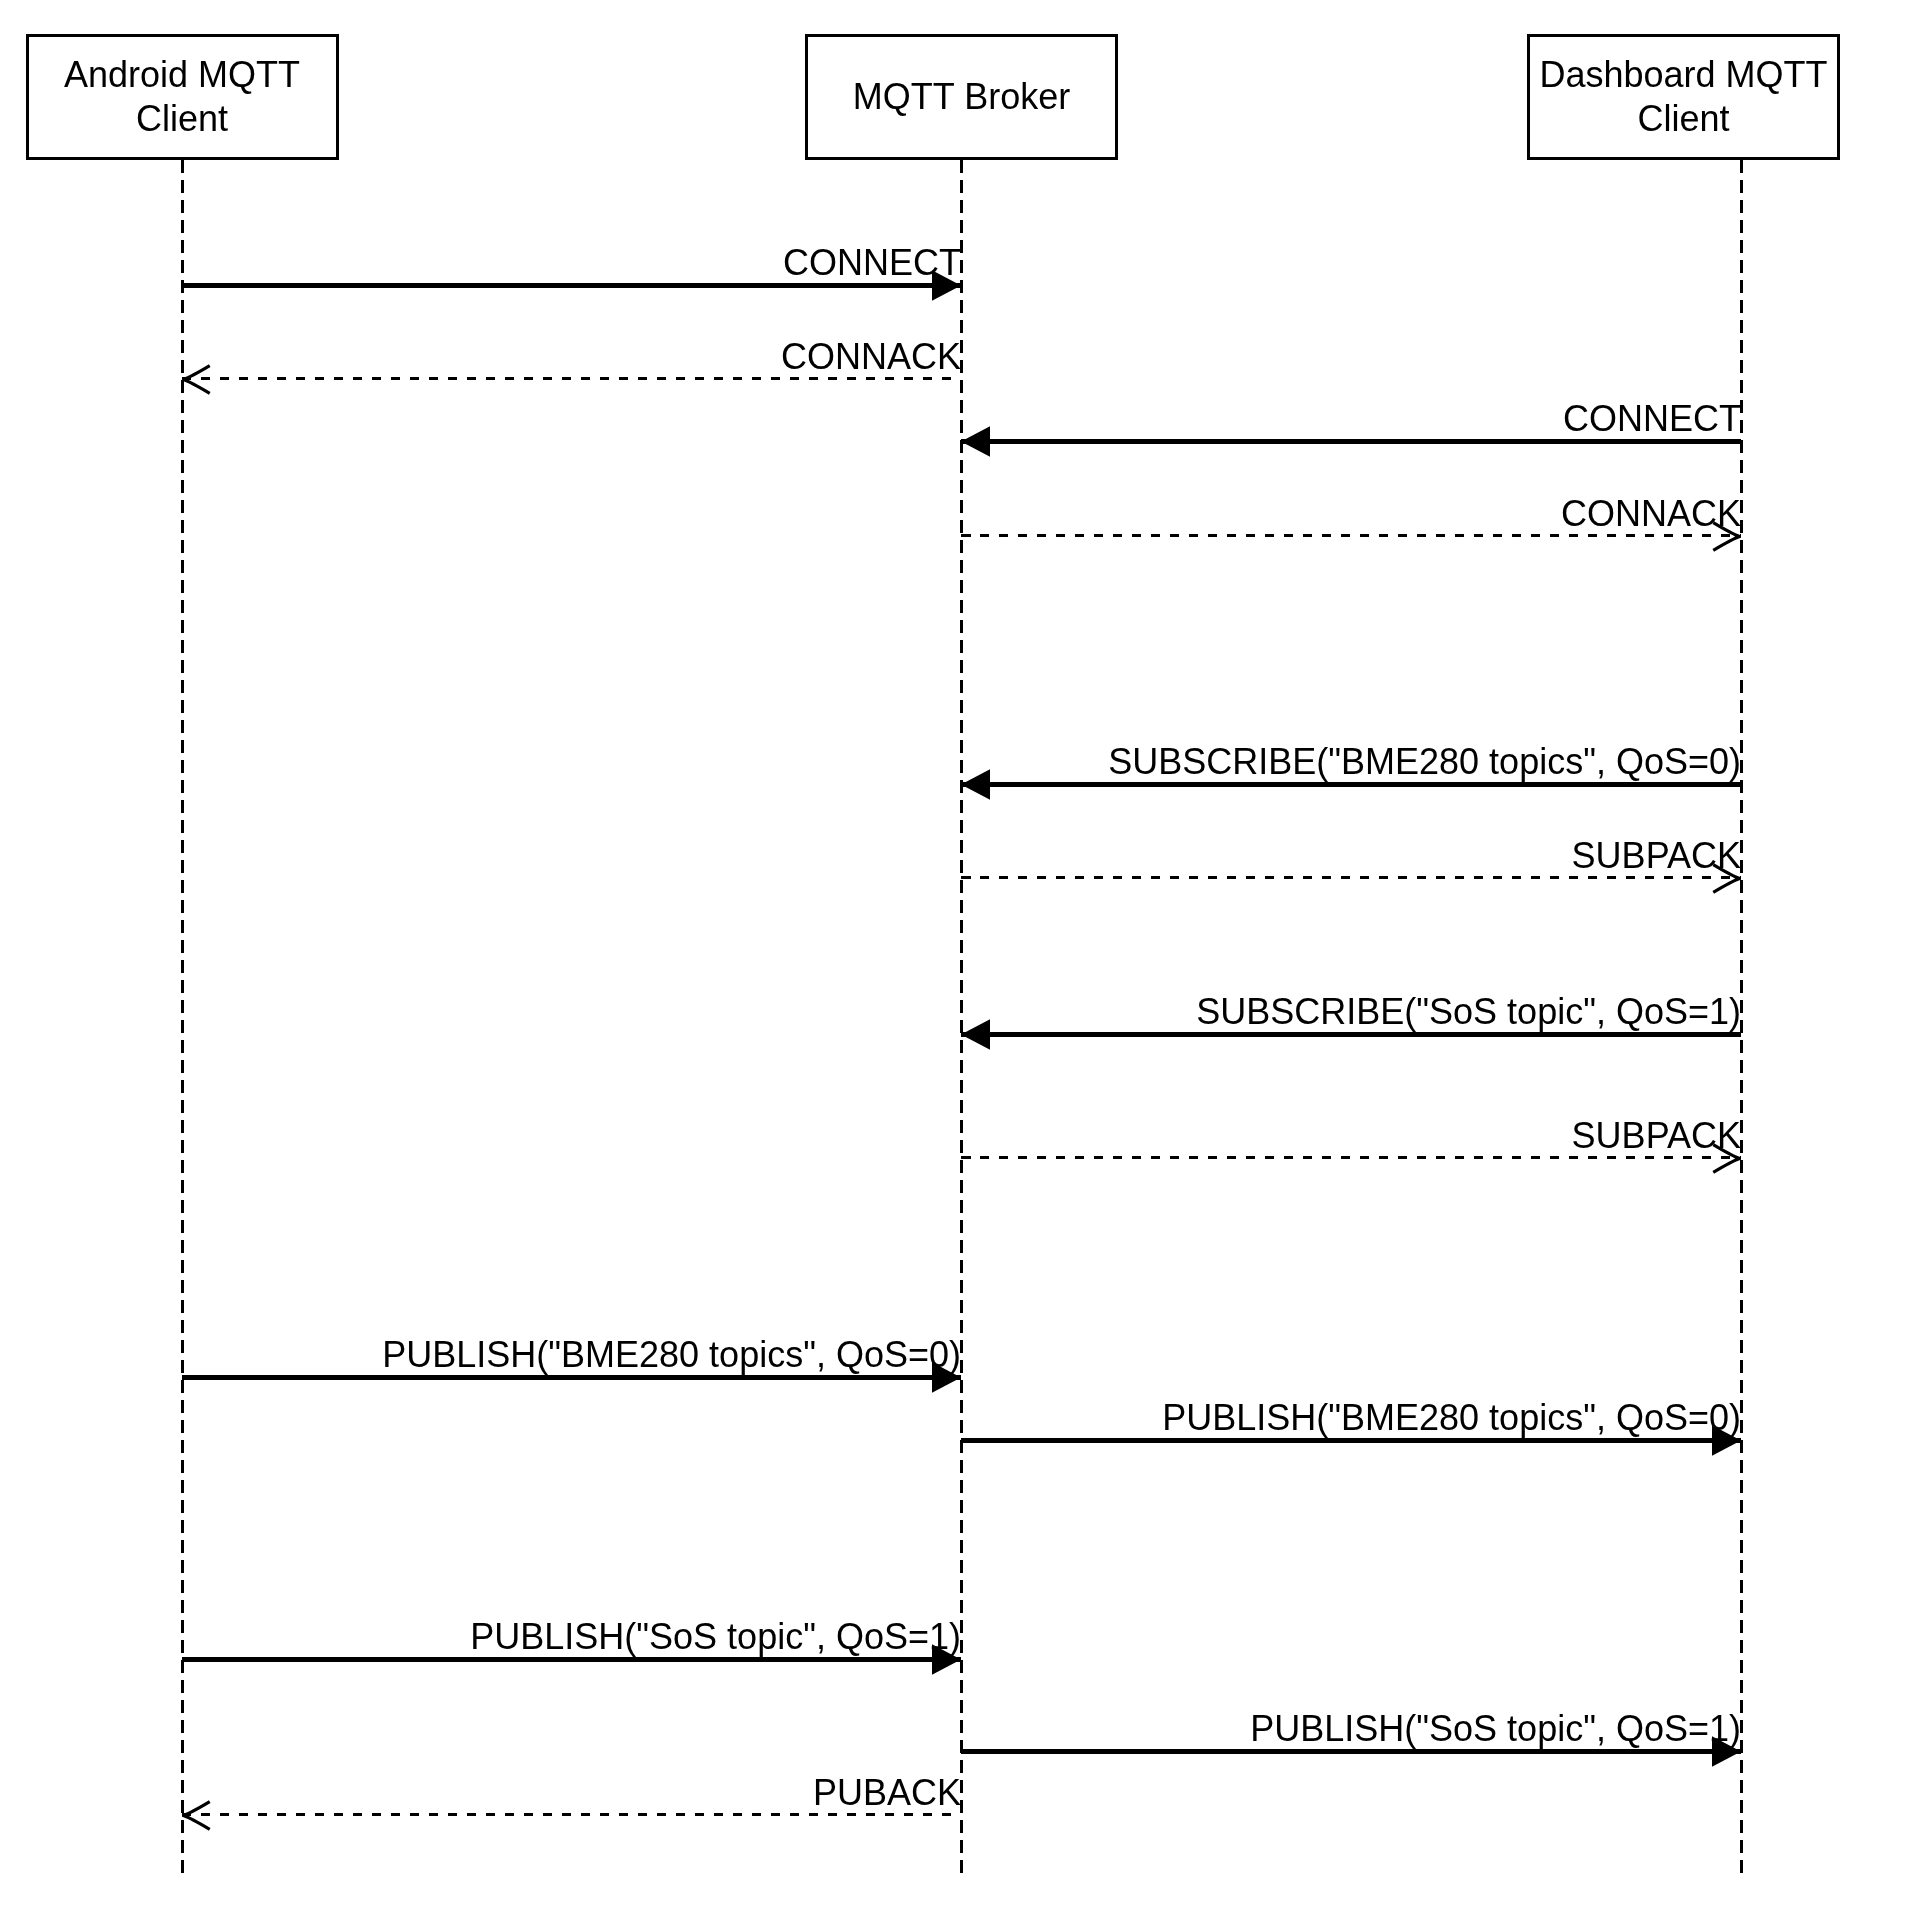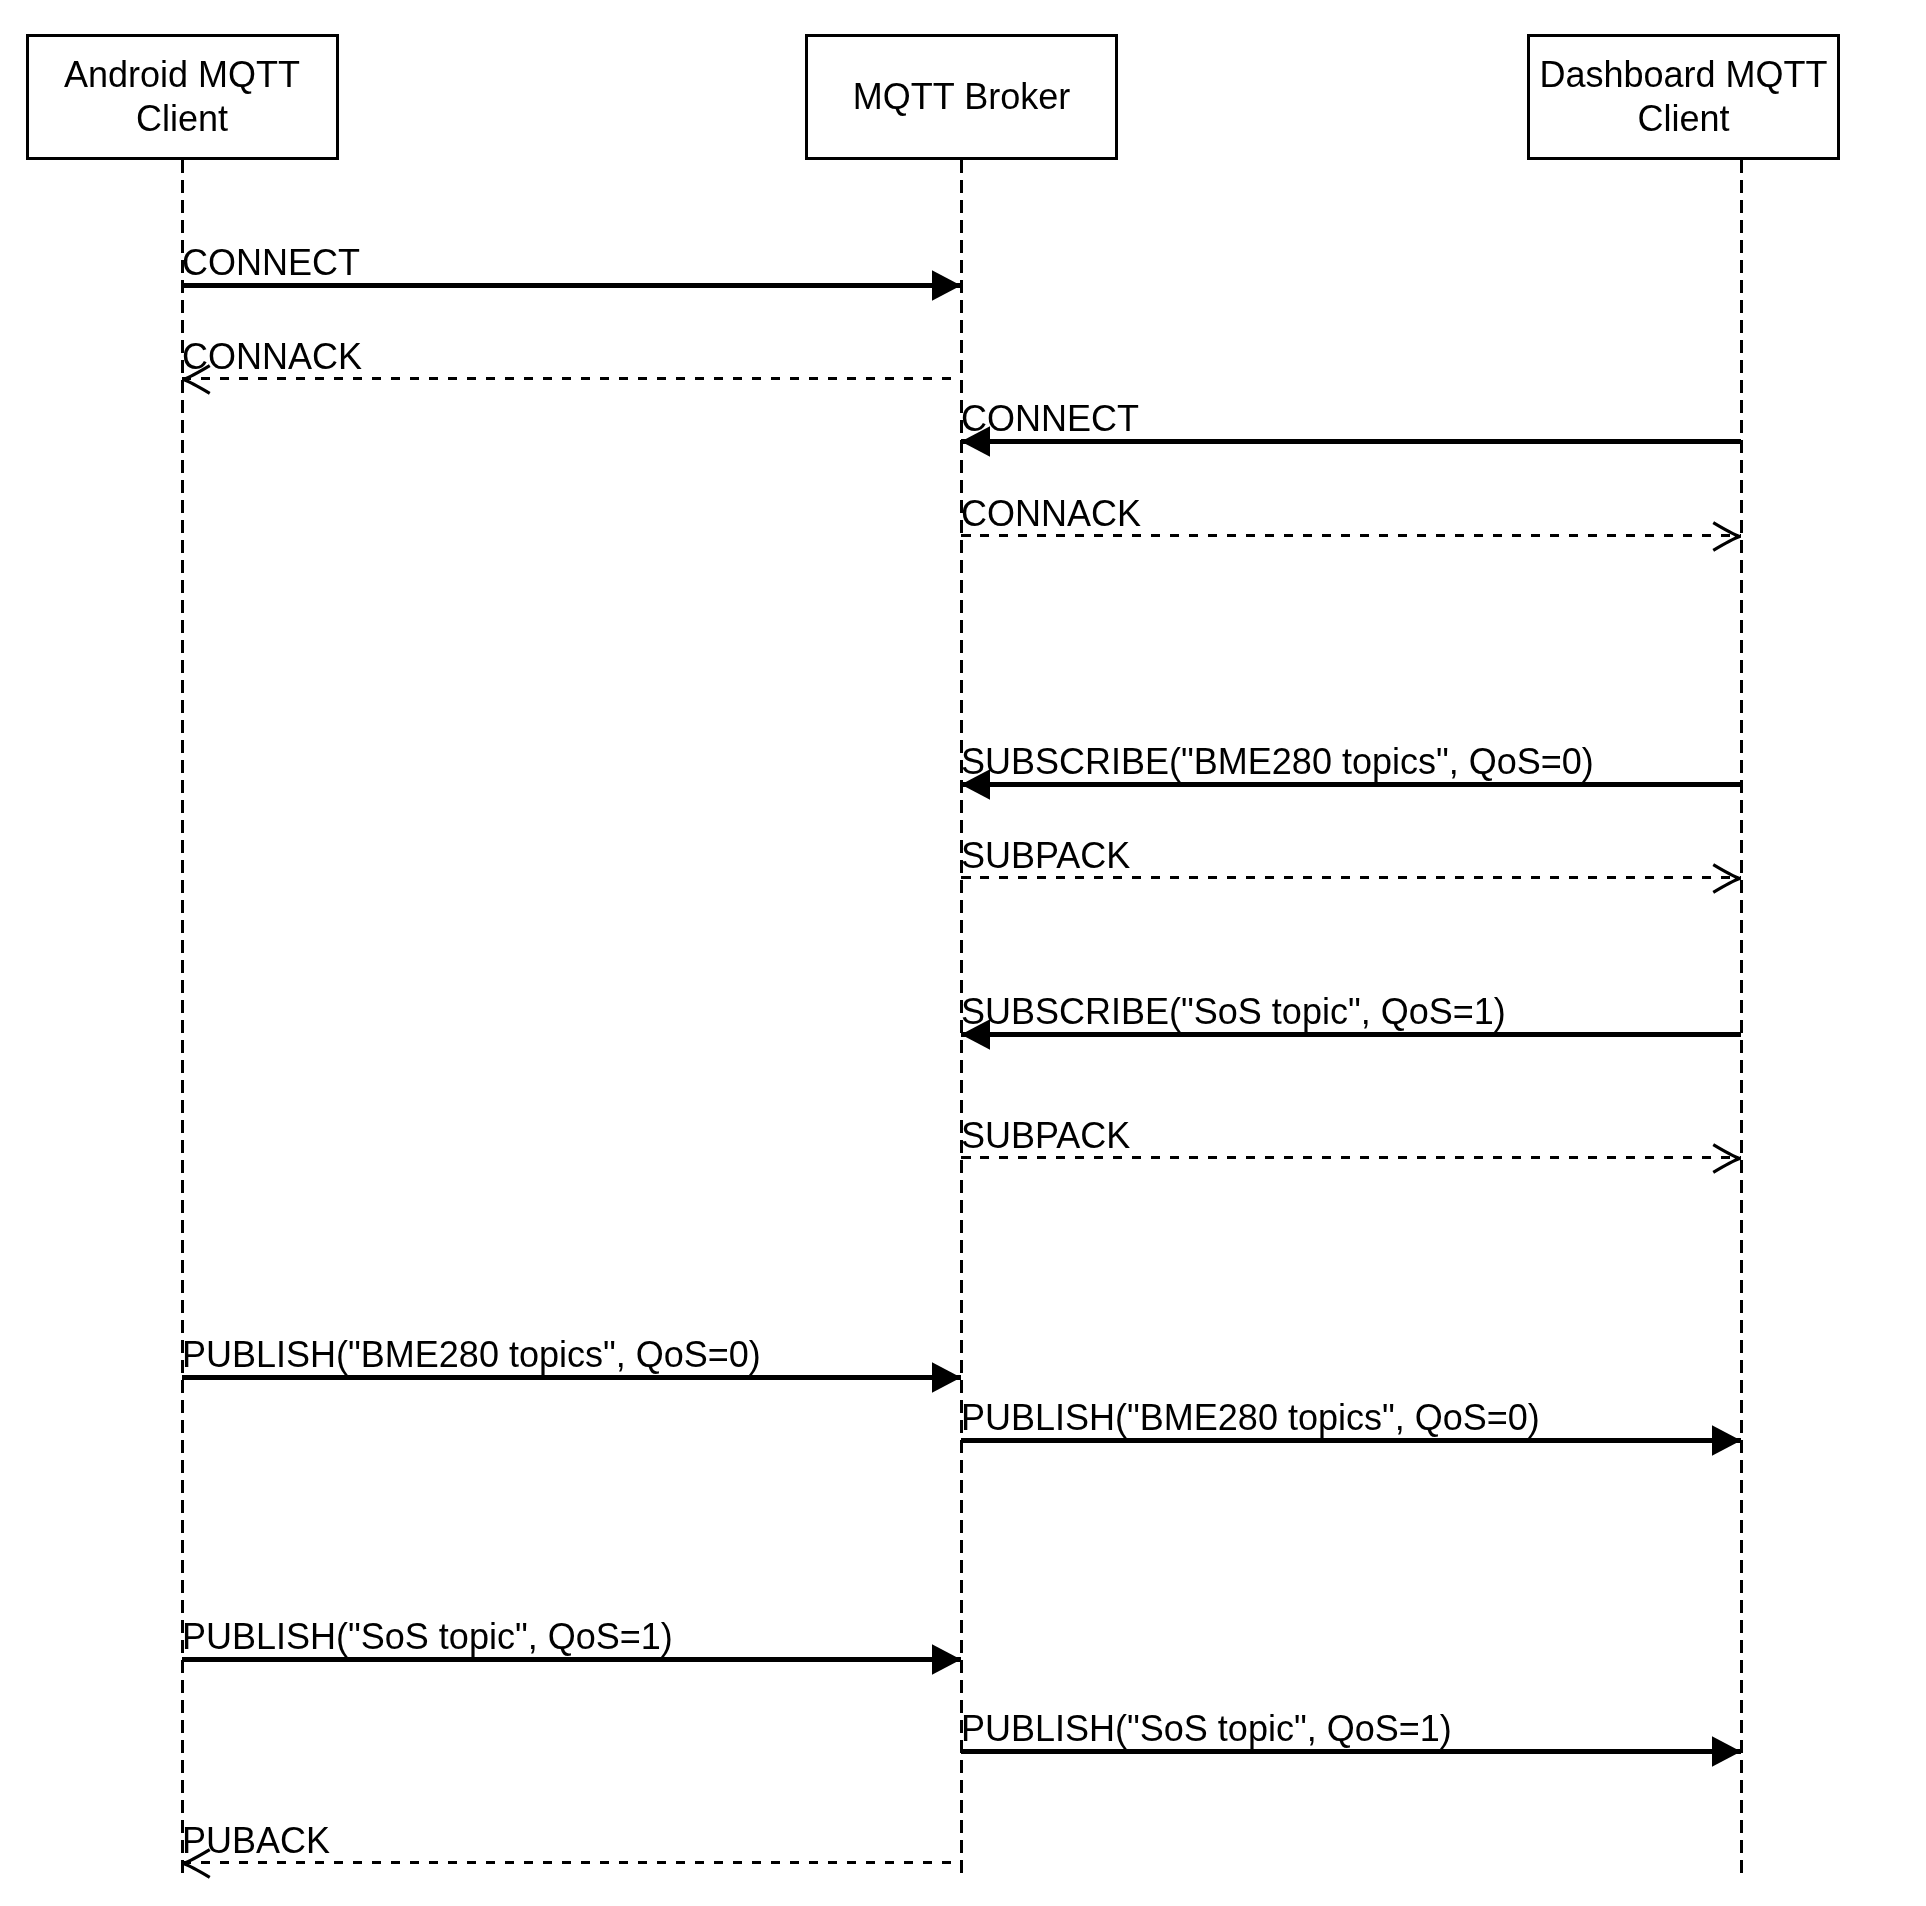--- a/index.html
+++ b/index.html
@@ -51,21 +51,21 @@
     position: absolute;
     height: 61px;
   }
   .message .msg-label {
     position: absolute;
     left: 0;
     right: 0;
     top: 0;
     height: 37px;
     line-height: 37px;
-    text-align: left;
+    text-align: right;
     font-size: 36px;
     white-space: nowrap;
   }
   .message .msg-line {
     position: absolute;
     left: 0;
     right: 0;
     top: 39px;
   }
   .message .msg-line.solid {
@@ -199,21 +199,21 @@
     </div>
       <div class="message" style="left: 961px; width: 780px; top: 1710px;">
       <div class="msg-label">PUBLISH("SoS topic", QoS=1)</div>
       <div class="msg-line solid"></div>
 
       <svg class="arrowhead ah-right filled" width="29" height="33" viewBox="0 0 46 52" style="display: block;">
         <path d="M0,2 L46,26 L0,50 Z" fill="#000000"></path>
       </svg>
 
     </div>
-      <div class="message" style="left: 182px; width: 779px; top: 1774px; margin-top: 48px;">
+      <div class="message" style="left: 182px; width: 779px; top: 1774px;">
       <div class="msg-label">PUBACK</div>
       <div class="msg-line dashed"></div>
 
       <svg class="arrowhead ah-left open" width="29" height="33" viewBox="0 0 46 52" style="display: block;">
         <path d="M44,4 Q14,22 2,26 Q14,30 44,48" fill="none" stroke="#000000" stroke-width="5"></path>
       </svg>
 
     </div>
     </div>
 

